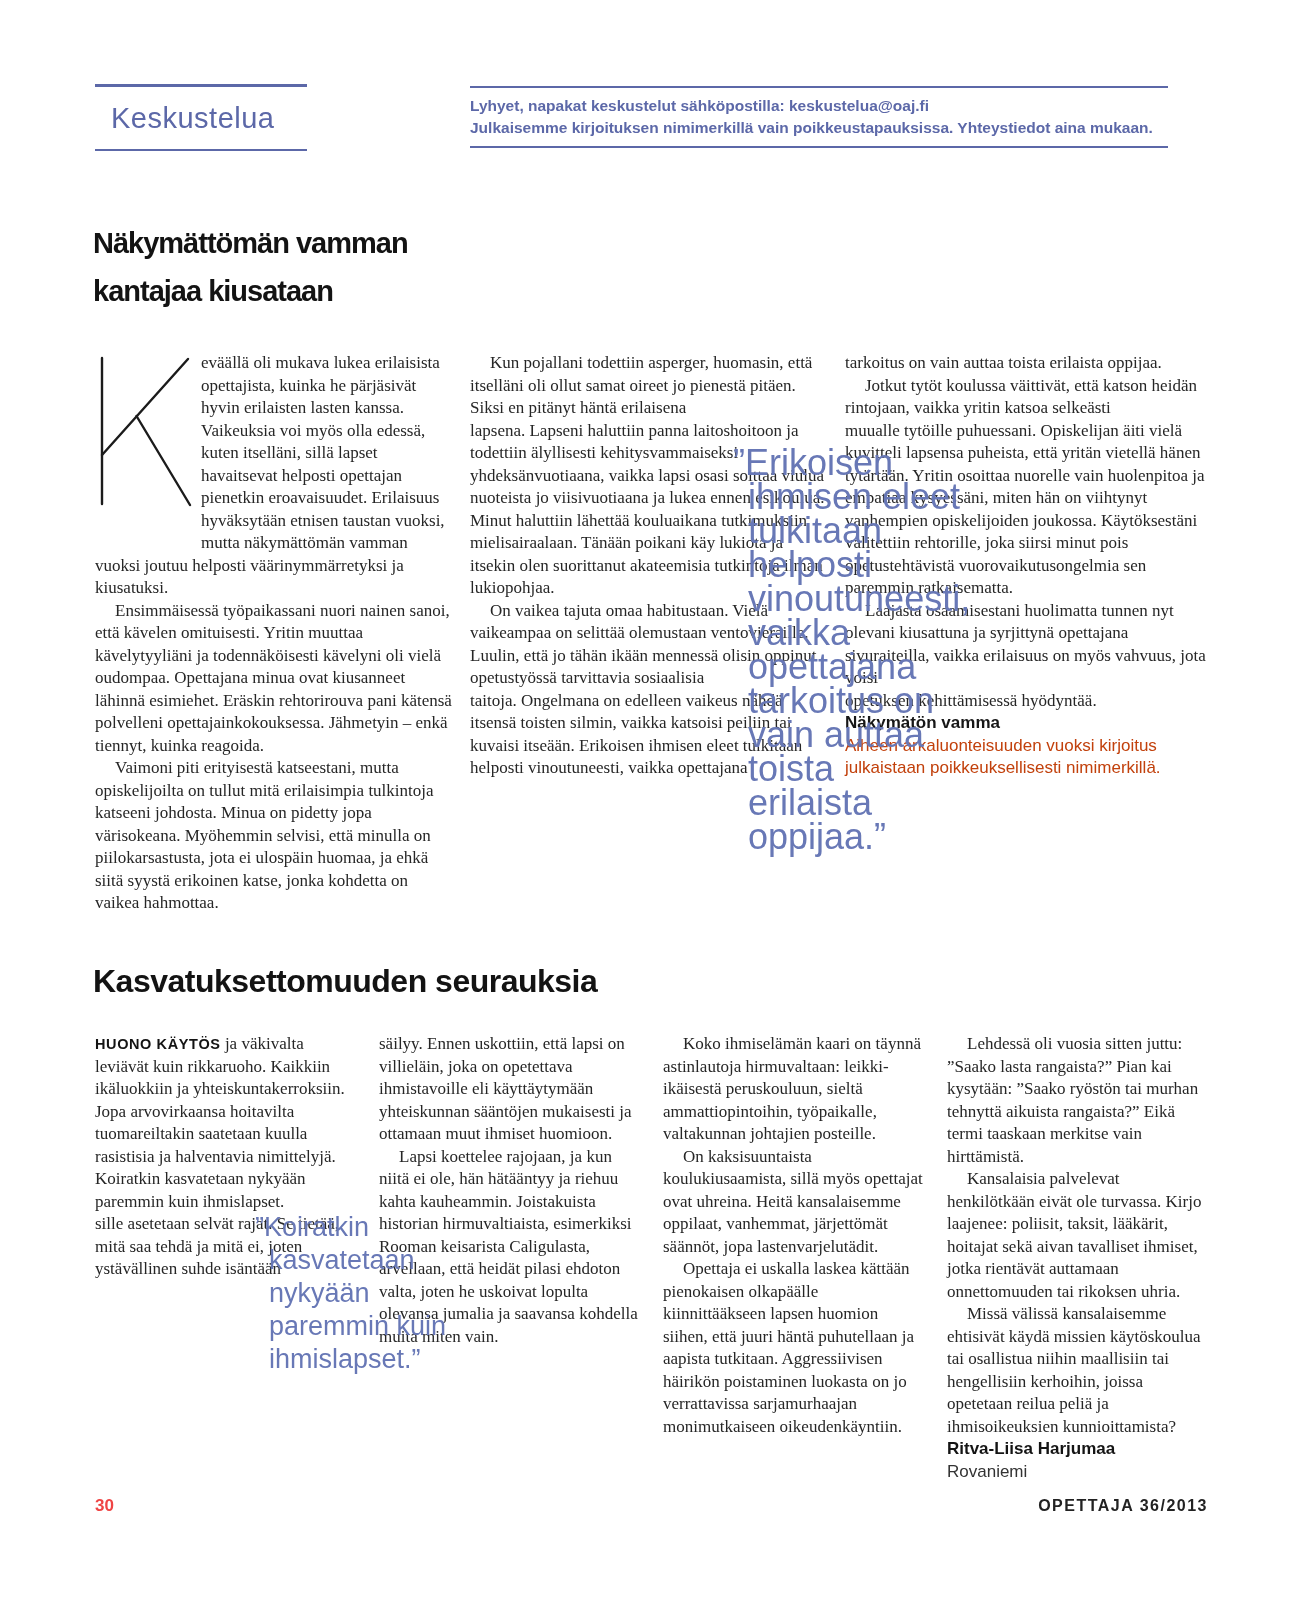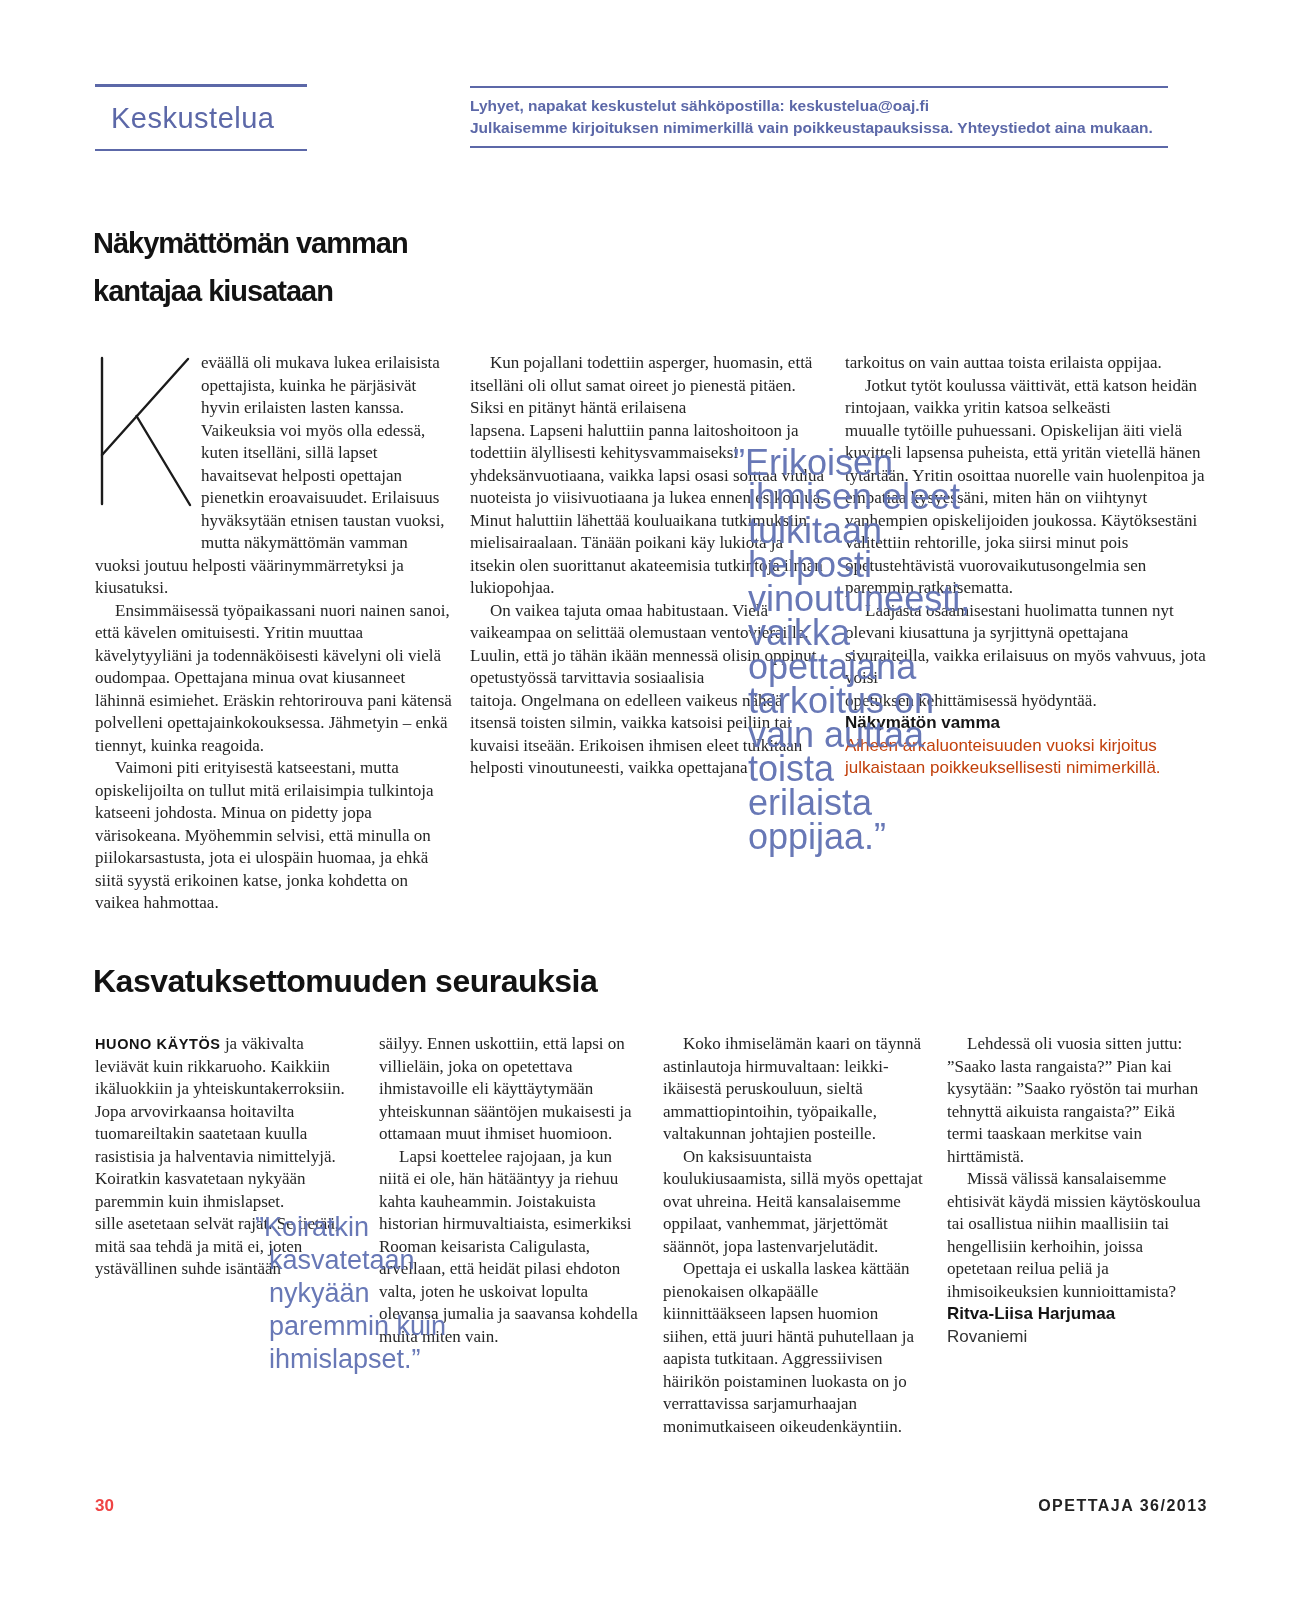--- a/index.html
+++ b/index.html
@@ -141,20 +141,21 @@
     </div>
 
     <div class="col d3">
       <p class="ind">Koko ihmiselämän kaari on täynnä astinlautoja hirmuvaltaan: leikki-ikäisestä peruskouluun, sieltä ammattiopintoihin, työpaikalle, valtakunnan johtajien posteille.</p>
       <p class="ind">On kaksisuuntaista koulukiusaamista, sillä myös opettajat ovat uhreina. Heitä kansalaisemme oppilaat, vanhemmat, järjettömät säännöt, jopa lastenvarjelutädit.</p>
       <p class="ind">Opettaja ei uskalla laskea kättään pienokaisen olkapäälle kiinnittääkseen lapsen huomion siihen, että juuri häntä puhutellaan ja aapista tutkitaan. Aggressiivisen häirikön poistaminen luokasta on jo verrattavissa sarjamurhaajan monimutkaiseen oikeudenkäyntiin.</p>
     </div>
 
     <div class="col d4">
       <p class="ind">Lehdessä oli vuosia sitten juttu: ”Saako lasta rangaista?” Pian kai kysytään: ”Saako ryöstön tai murhan tehnyttä aikuista rangaista?” Eikä termi taaskaan merkitse vain hirttämistä.</p>
+      <p class="ind">Kansalaisia palvelevat henkilötkään eivät ole turvassa. Kirjo laajenee: poliisit, taksit, lääkärit, hoitajat sekä aivan tavalliset ihmiset, jotka rientävät auttamaan onnettomuuden tai rikoksen uhria.</p>
       <p class="ind">Missä välissä kansalaisemme ehtisivät käydä missien käytöskoulua tai osallistua niihin maallisiin tai hengellisiin kerhoihin, joissa opetetaan reilua peliä ja ihmisoikeuksien kunnioittamista?</p>
       <p class="sig-name">Ritva-Liisa Harjumaa</p>
       <p class="sig-city">Rovaniemi</p>
     </div>
 
     <div class="quote q2">”Koiratkin kasvatetaan nykyään paremmin kuin ihmislapset.”</div>
   </div>
 
   <div class="footer-num">30</div>
   <div class="footer-issue">OPETTAJA 36/2013</div>

